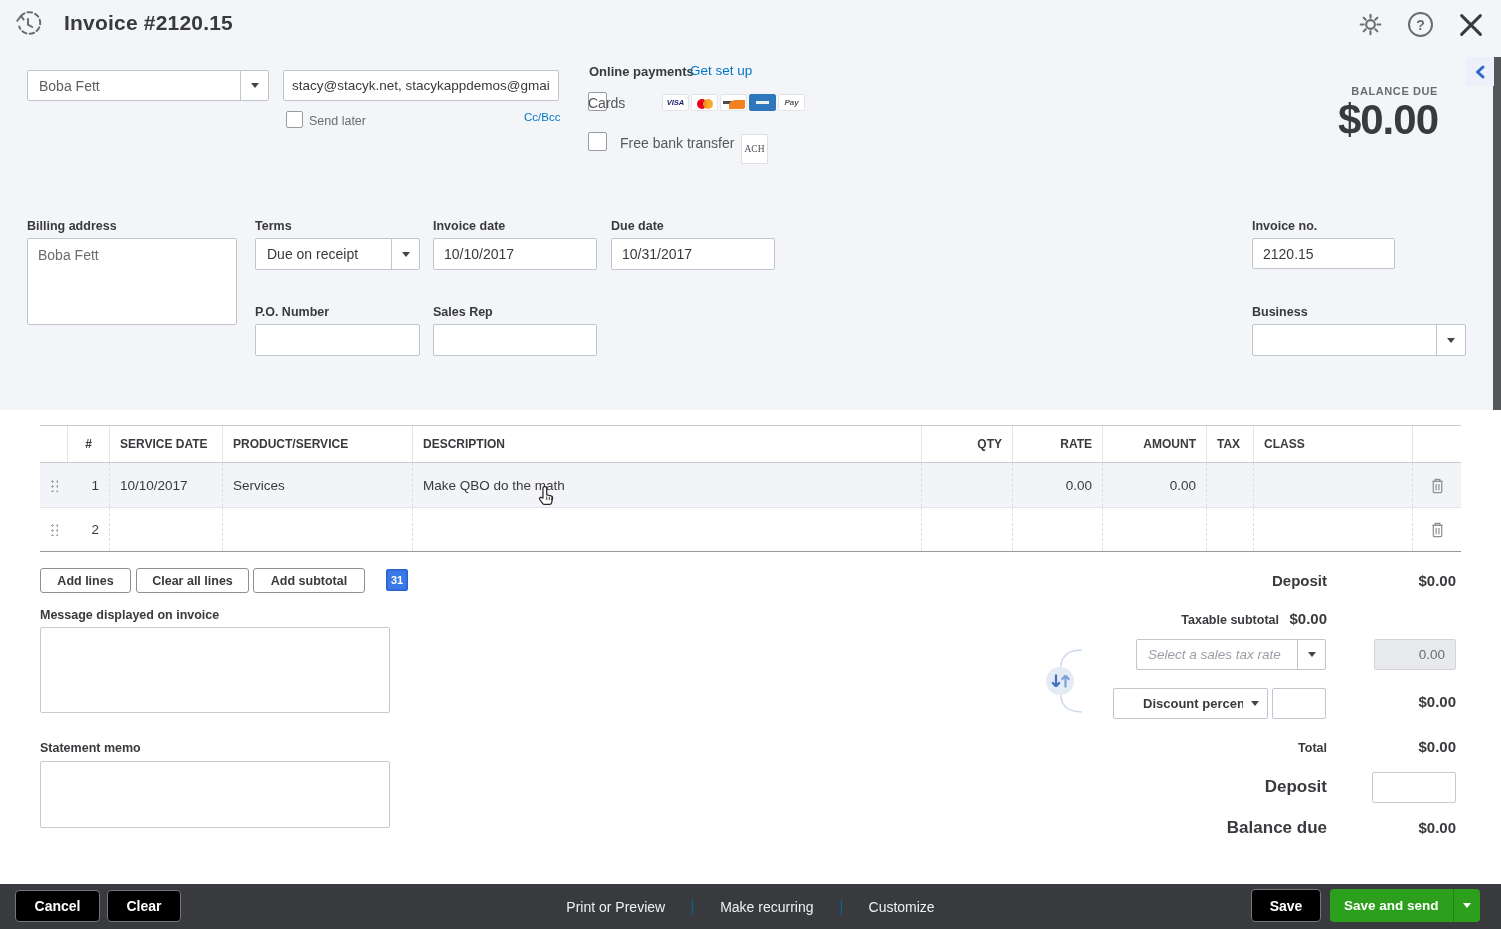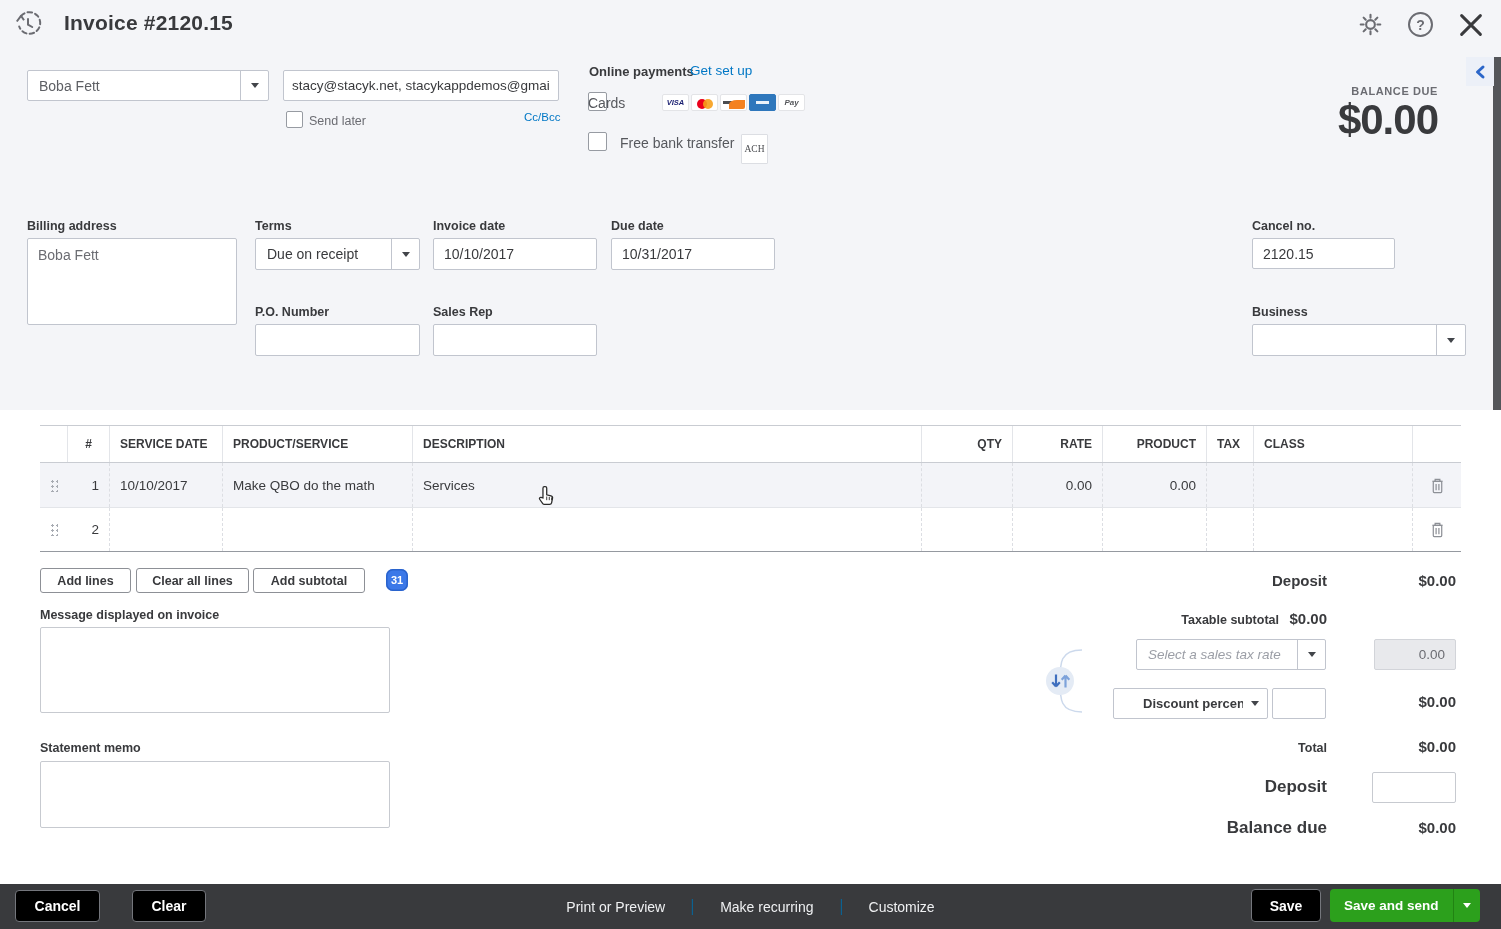--- a/index.html
+++ b/index.html
@@ -194,21 +194,21 @@
   <div class="abs lbl" style="left:255px; top:305px;">P.O. Number</div>
   <div class="abs" style="left:255px; top:324px; width:165px; height:32px;">
     <input class="input" style="">
   </div>
 
   <div class="abs lbl" style="left:433px; top:305px;">Sales Rep</div>
   <div class="abs" style="left:433px; top:324px; width:164px; height:32px;">
     <input class="input" style="">
   </div>
 
-  <div class="abs lbl" style="left:1252px; top:219px;">Cancel no.</div>
+  <div class="abs lbl" style="left:1252px; top:219px;">Invoice no.</div>
   <div class="abs" style="left:1252px; top:238px; width:143px; height:31px;">
     <input class="input" value="2120.15" style="">
   </div>
 
   <div class="abs lbl" style="left:1252px; top:305px;">Business</div>
   <div class="abs select" style="left:1252px; top:324px; width:214px; height:32px;">
     <span class="val"></span>
     <span class="arr" style="width:29px;">
         <i class="tri"></i>
       </span>
@@ -218,34 +218,34 @@
 
   <div class="abs tbl">
     <div class="trow thead">
       <div class="cell"></div>
       <div class="cell a-c">#</div>
       <div class="cell">SERVICE DATE</div>
       <div class="cell">PRODUCT/SERVICE</div>
       <div class="cell">DESCRIPTION</div>
       <div class="cell a-r">QTY</div>
       <div class="cell a-r">RATE</div>
-      <div class="cell a-r">PRODUCT</div>
+      <div class="cell a-r">AMOUNT</div>
       <div class="cell">TAX</div>
       <div class="cell">CLASS</div>
       <div class="cell"></div>
     </div>
 
     <div class="trow body r1">
       <div class="cell a-c">
           <span class="drag"></span>
         </div>
       <div class="cell a-r">1</div>
       <div class="cell">10/10/2017</div>
+      <div class="cell">Services</div>
       <div class="cell">Make QBO do the math</div>
-      <div class="cell">Services</div>
       <div class="cell a-r"></div>
       <div class="cell a-r">0.00</div>
       <div class="cell a-r">0.00</div>
       <div class="cell"></div>
       <div class="cell"></div>
       <div class="cell a-c">
         <svg width="15" height="17" viewBox="0 0 16 18">
             <g fill="none" stroke="#8d9096" stroke-width="1.3">
           <path d="M2.5 4.5h11"></path>
               <path d="M5.5 4.5v-2h5v2"></path>
@@ -285,21 +285,21 @@
   <span class="abs" style="left:537px; top:484px;">
     <svg width="22" height="25" viewBox="0 0 24 26">
       <path d="M9 2.2c.9 0 1.6.7 1.6 1.6v7.4l4.6 1.2c1.2.3 2 1.5 1.7 2.7l-1 4.8c-.2 1-1.1 1.8-2.2 1.8H8.1c-.7 0-1.4-.3-1.8-.9l-3.4-4.8c-.7-1 .3-2.3 1.5-2l2.1.6V4c0-.9.7-1.8 1.5-1.8z" fill="#fff" stroke="#2b2b2b" stroke-width="1.4"></path>
       <path d="M10.6 13v4M13.4 13.4v3.6M16 14v3" stroke="#2b2b2b" stroke-width="1"></path>
     </svg>
   </span>
 
   <div class="abs btn-light" style="left:40px; top:568px; width:91px; height:25px;">Add lines</div>
   <div class="abs btn-light" style="left:136px; top:568px; width:113px; height:25px;">Clear all lines</div>
   <div class="abs btn-light" style="left:253px; top:568px; width:112px; height:25px;">Add subtotal</div>
-  <div class="abs cal" style="left:386px; top:569px;border-radius:7px;">31</div>
+  <div class="abs cal" style="left:386px; top:569px;">31</div>
 
   <div class="abs lbl" style="left:40px; top:608px;">Message displayed on invoice</div>
   <div class="abs" style="left:40px; top:627px; width:350px; height:86px;">
     <textarea class="input" style="border-color: rgb(199, 202, 208);"></textarea>
   </div>
   <div class="abs lbl" style="left:40px; top:741px;">Statement memo</div>
   <div class="abs" style="left:40px; top:761px; width:350px; height:67px;">
     <textarea class="input" style="border-color: rgb(199, 202, 208);"></textarea>
   </div>
 
@@ -345,21 +345,21 @@
   <div class="abs" style="left:1127px; top:777px; width:200px; text-align:right; font-size:17px; font-weight:700;">Deposit</div>
   <div class="abs" style="left:1372px; top:772px; width:84px; height:31px;">
     <input class="input" style="border-color: rgb(199, 202, 208);">
   </div>
 
   <div class="abs" style="left:1127px; top:818px; width:200px; text-align:right; font-size:17px; font-weight:700;">Balance due</div>
   <div class="abs t-amount" style="left:1256px; top:819px; width:200px;">$0.00</div>
 
   <div class="abs footer">
     <div class="abs fbtn" style="left:15px; top:6px; width:85px; height:32px;">Cancel</div>
-    <div class="abs fbtn" style="left:107px; top:6px; width:74px; height:32px;margin-left:25px;">Clear</div>
+    <div class="abs fbtn" style="left:107px; top:6px; width:74px; height:32px;">Clear</div>
 
     <div class="abs flinks">
       <span class="flink">Print or Preview</span>
       <span class="flink">Make recurring</span>
       <span class="flink">Customize</span>
     </div>
 
     <div class="abs fbtn" style="left:1251px; top:5px; width:70px; height:33px;">Save</div>
     <div class="abs btn-green" style="left:1330px; top:5px; height:33px;">
       <span class="main">Save and send</span>

